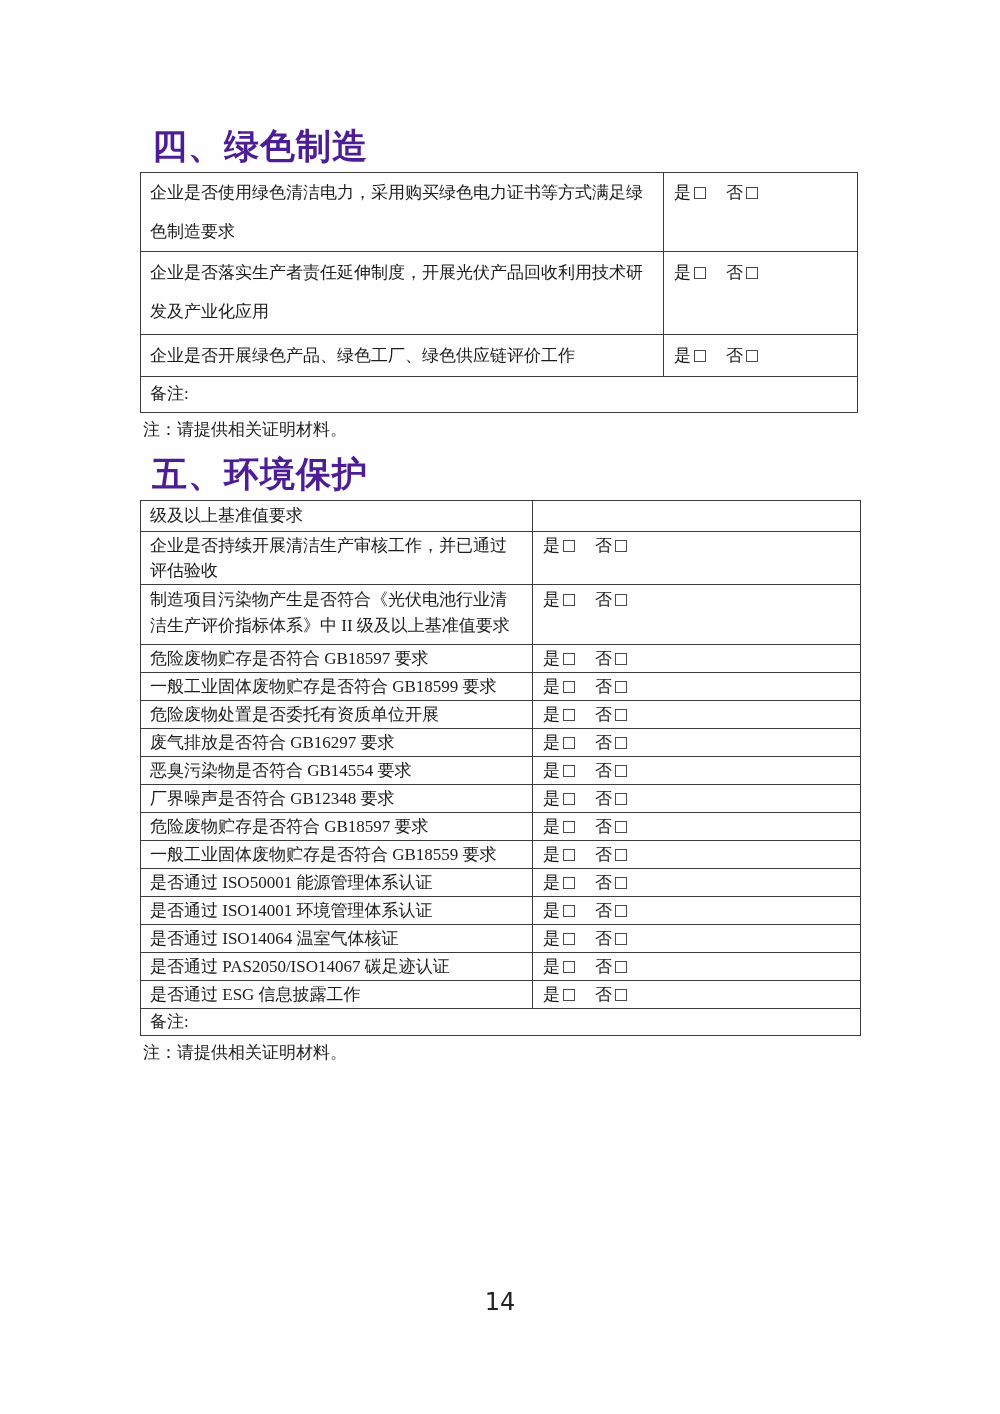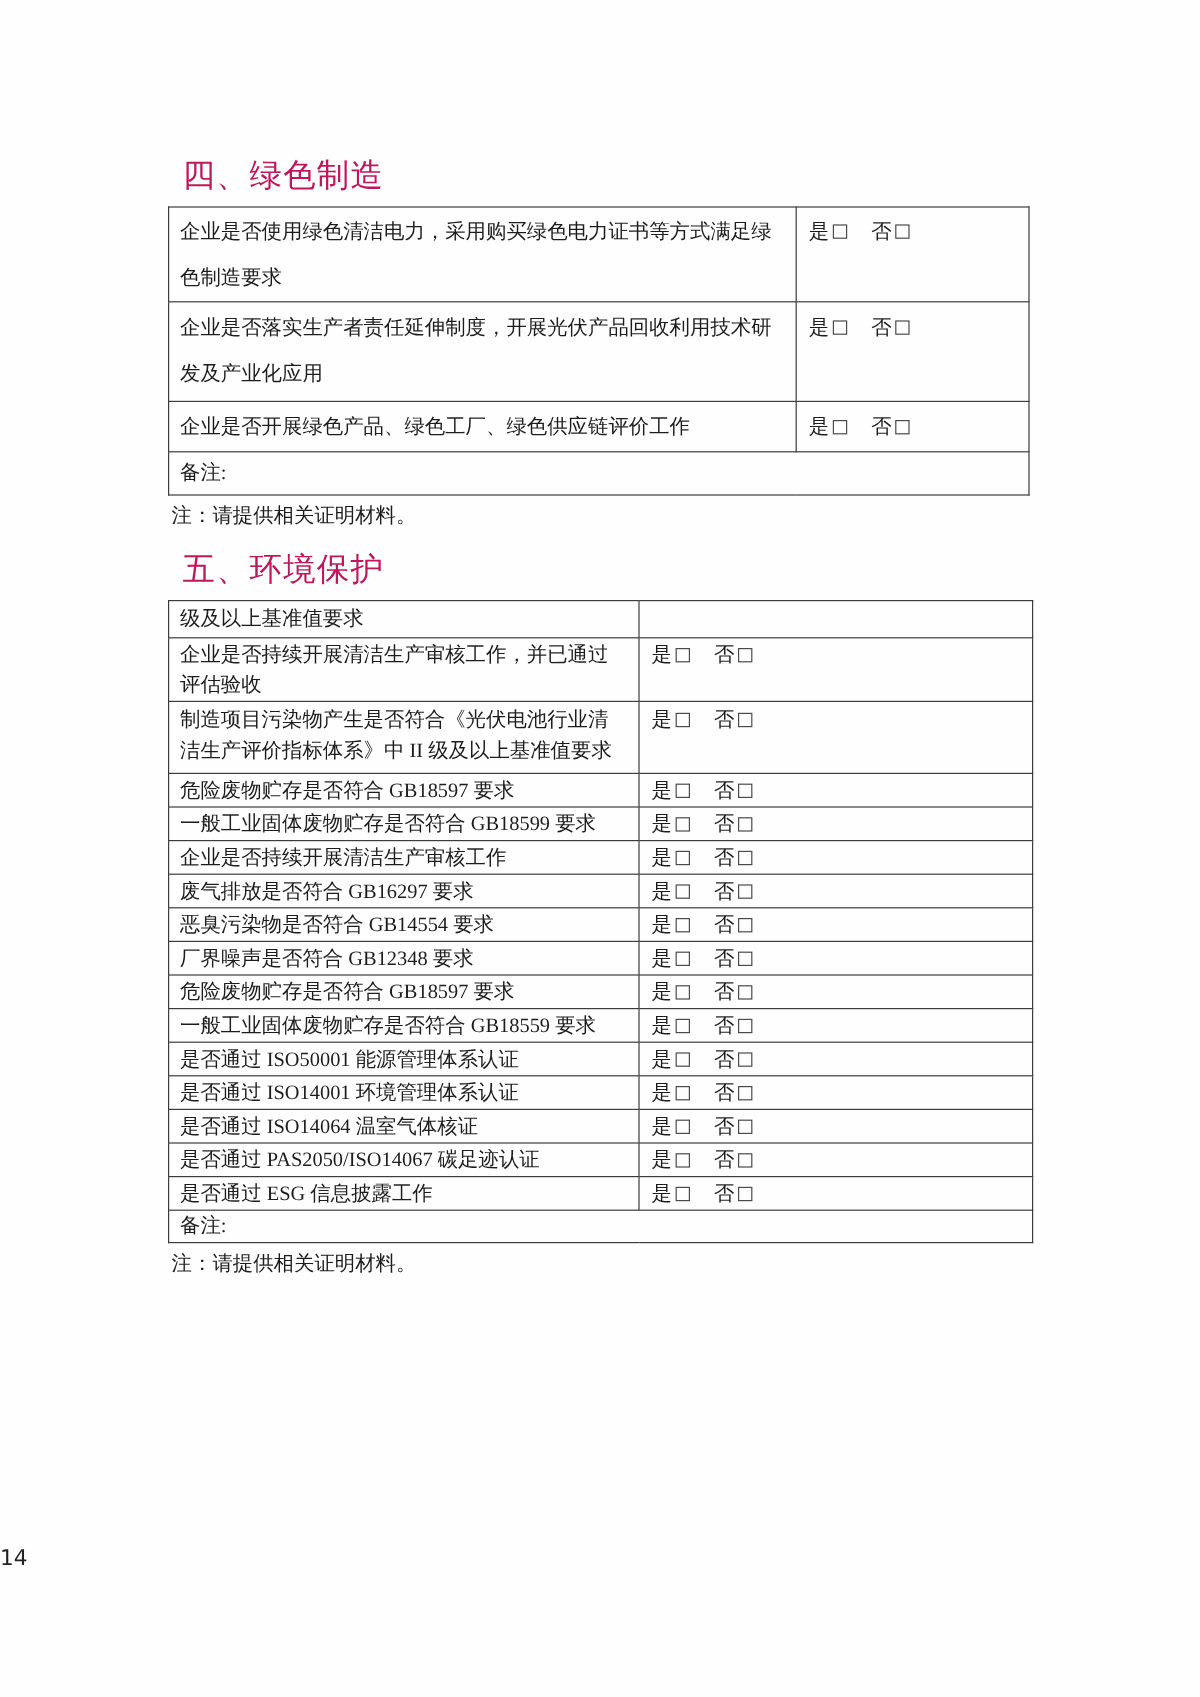--- a/index.html
+++ b/index.html
@@ -4,21 +4,21 @@
 <style>
   html,body { margin:0; padding:0; }
   body {
     width:1000px; height:1414px; position:relative; overflow:hidden;
     background:#fefefe; color:#1c1c1c;
     font-family:"Liberation Serif","DejaVu Serif",serif;
   }
   .content { position:absolute; left:140px; top:0; width:720px; }
   .sec-heading {
     font-family:"Liberation Sans","DejaVu Sans",sans-serif;
-    font-weight:400; font-size:27px; line-height:32px; color:#be185d;
+    font-weight:700; font-size:35px; line-height:32px; color:#4c1d95;
     margin:0 0 0 12px; letter-spacing:1px;
   }
   #heading-s4 { margin-top:130px; }
   #heading-s5 { margin-top:18px; }
   table { border-collapse:collapse; table-layout:fixed; margin-top:10px; }
   #table-s4 { width:717px; }
   #table-s5 { width:720px; }
   td { border:1px solid #3c3c3c; vertical-align:top; font-size:17px; overflow:hidden; }
   td.q { padding:0 12px 0 9px; white-space:pre-wrap; }
   td.a { padding:0 18px 0 10px; }
@@ -36,22 +36,22 @@
   tr.r26 td { height:26px; line-height:25px; }
   .opt { white-space:nowrap; }
   .opt + .opt { margin-left:20px; }
   .cb {
     display:inline-block; width:10px; height:10px;
     border:1px solid #4a4a4a; background:#fefefe;
     margin-left:3px; vertical-align:-1px;
   }
   .note { font-size:17px; line-height:20px; margin:7px 0 0 3px; }
   .page-number {
-    position:absolute; left:0; right:0; top:1288px; text-align:left;
-    font-size:18px; font-family:"DejaVu Sans",sans-serif; color:#222;
+    position:absolute; left:0; right:0; top:1288px; text-align:center;
+    font-size:24px; font-family:"DejaVu Sans",sans-serif; color:#222;
   }
 </style>
 </head>
 <body>
 
 <div class="content">
 
   <h2 class="sec-heading" id="heading-s4">四、绿色制造</h2>
 
   <table id="table-s4">
@@ -106,21 +106,21 @@
         </tr>
         <tr class="r27">
           <td class="q">危险废物贮存是否符合 GB18597 要求</td>
           <td class="a"><span class="opt"><span>是</span><span class="cb"></span></span><span class="opt"><span>否</span><span class="cb"></span></span></td>
         </tr>
         <tr class="r27">
           <td class="q">一般工业固体废物贮存是否符合 GB18599 要求</td>
           <td class="a"><span class="opt"><span>是</span><span class="cb"></span></span><span class="opt"><span>否</span><span class="cb"></span></span></td>
         </tr>
         <tr class="r27">
-          <td class="q">企业是否持续开展清洁生产审核工作</td>
+          <td class="q">危险废物处置是否委托有资质单位开展</td>
           <td class="a"><span class="opt"><span>是</span><span class="cb"></span></span><span class="opt"><span>否</span><span class="cb"></span></span></td>
         </tr>
         <tr class="r27">
           <td class="q">废气排放是否符合 GB16297 要求</td>
           <td class="a"><span class="opt"><span>是</span><span class="cb"></span></span><span class="opt"><span>否</span><span class="cb"></span></span></td>
         </tr>
         <tr class="r27">
           <td class="q">恶臭污染物是否符合 GB14554 要求</td>
           <td class="a"><span class="opt"><span>是</span><span class="cb"></span></span><span class="opt"><span>否</span><span class="cb"></span></span></td>
         </tr>

